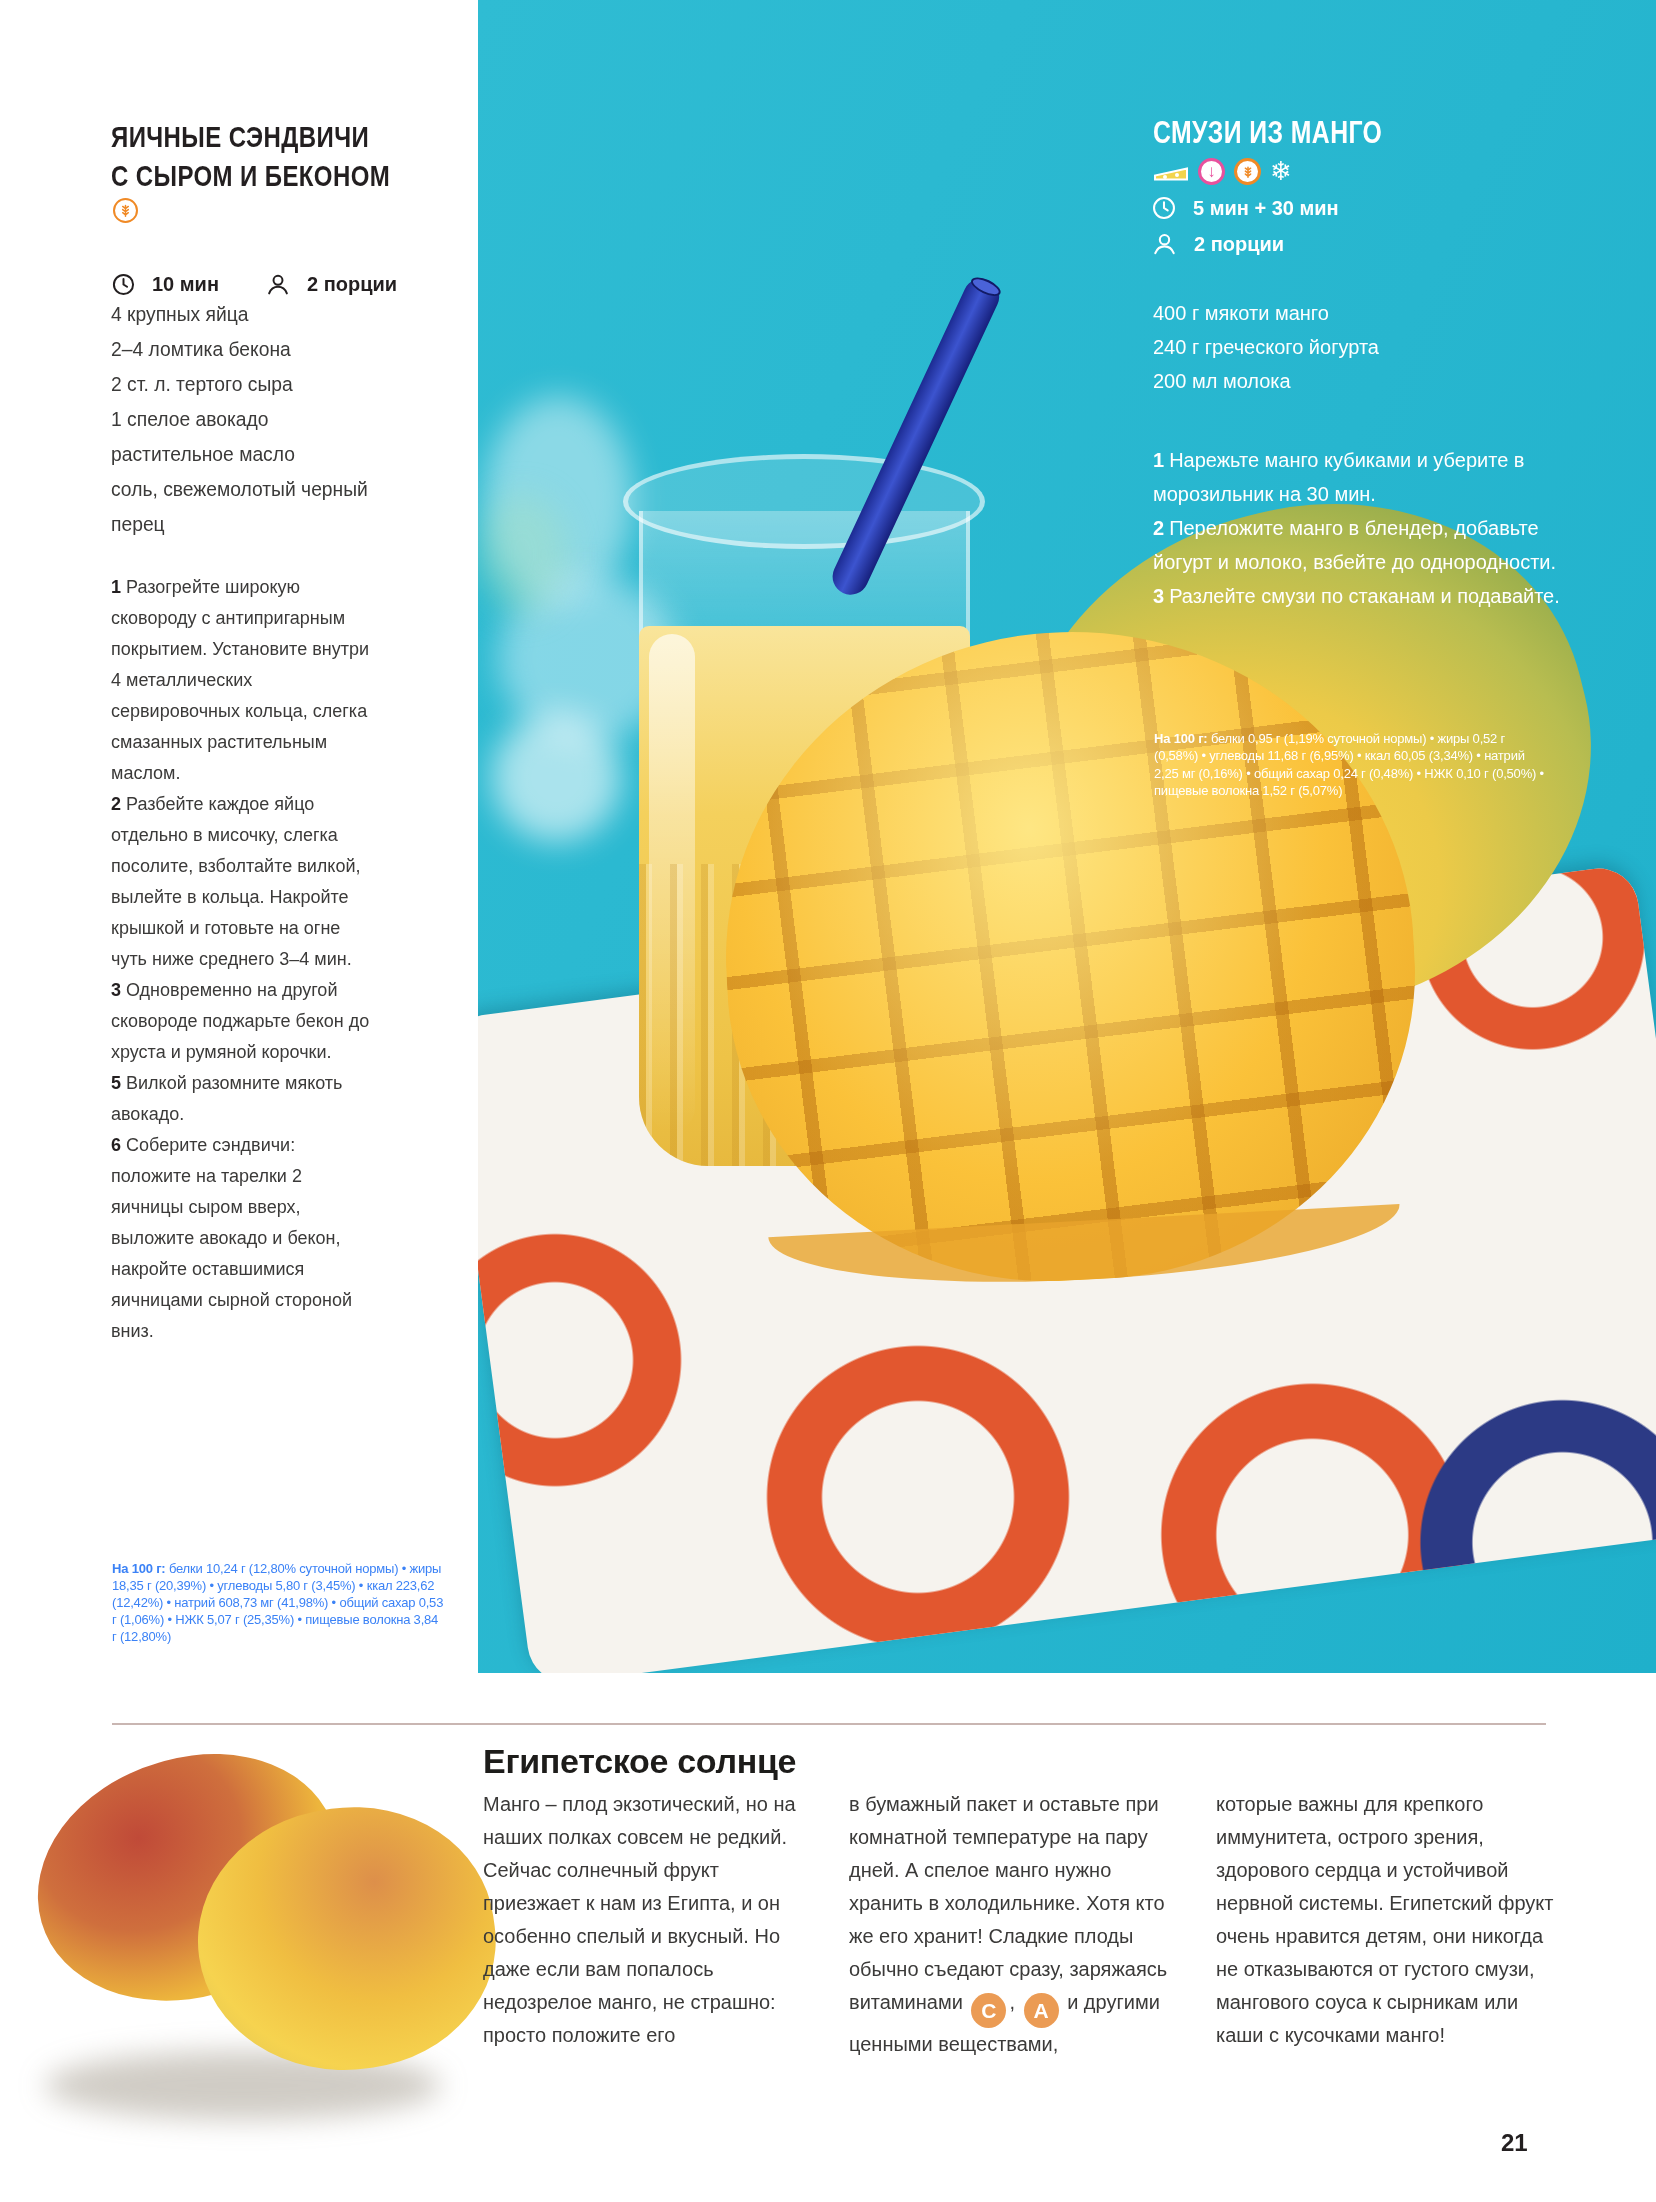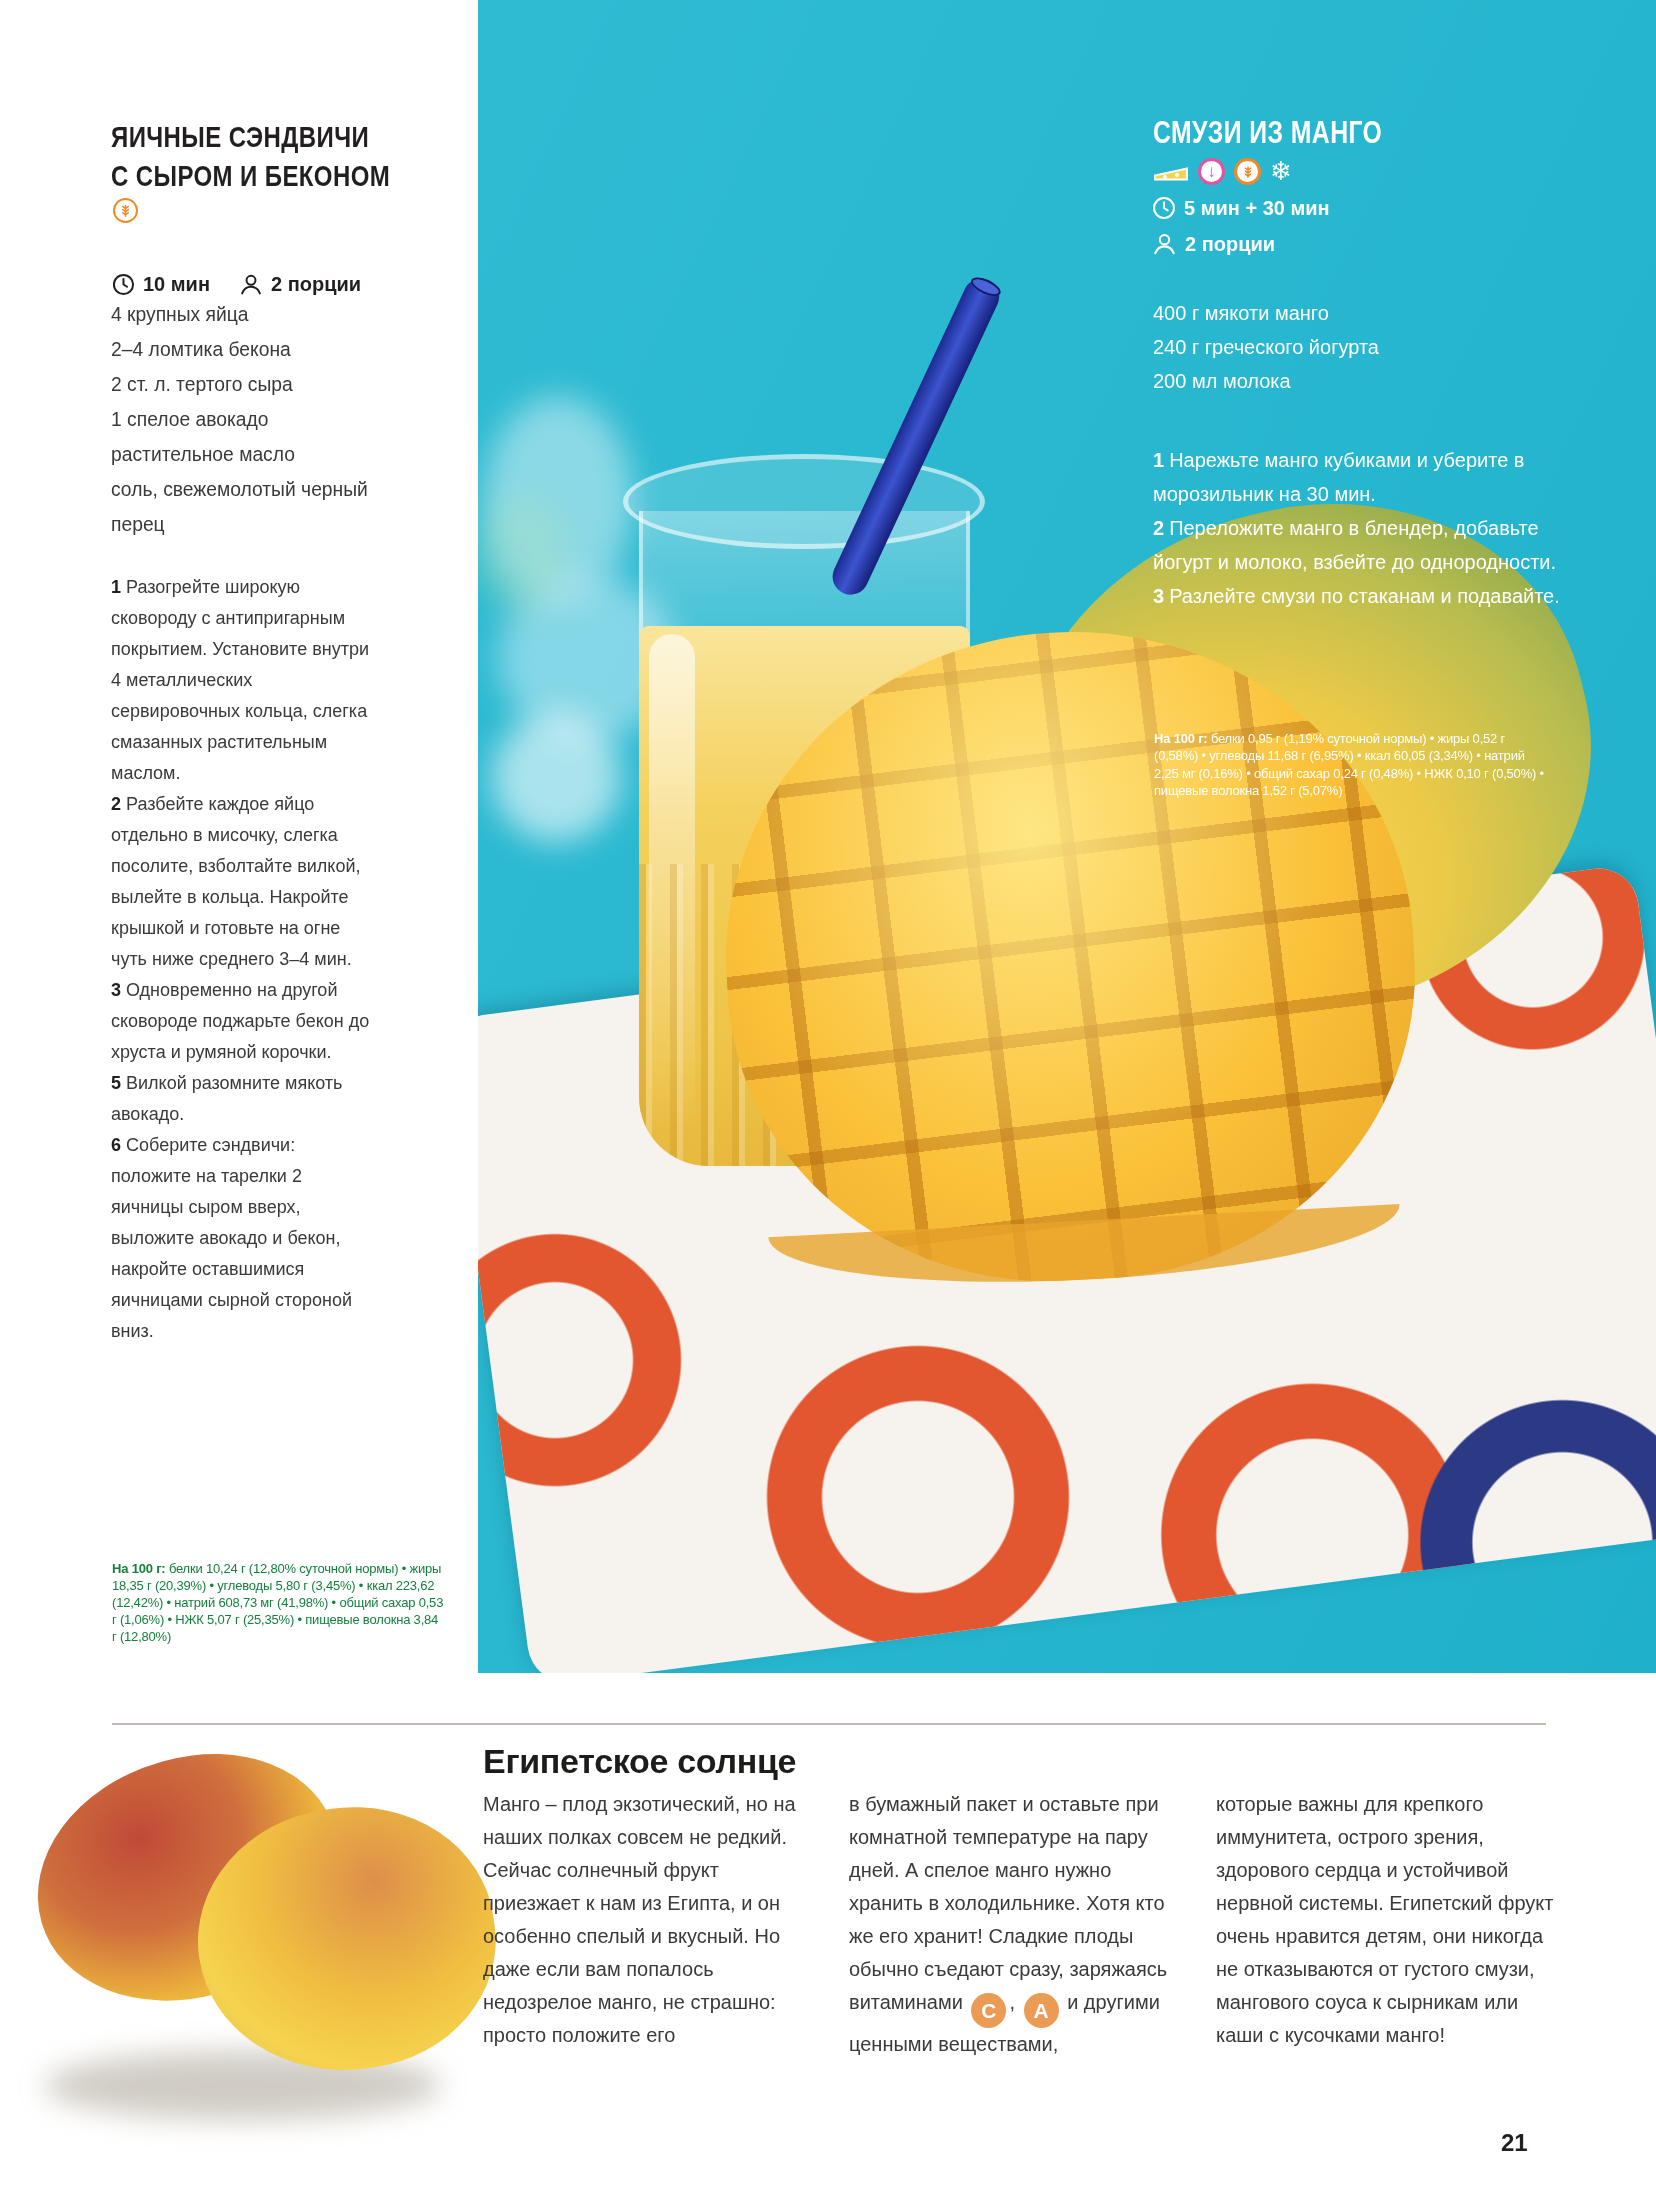--- a/index.html
+++ b/index.html
@@ -6,29 +6,29 @@
   .page{position:relative;width:1656px;height:2203px;background:#ffffff;overflow:hidden;
         font-family:"Liberation Sans","DejaVu Sans",sans-serif;color:#2b2a28;}
   .abs{position:absolute;}
 
   
   .l-title{left:111px;top:117px;font-weight:700;color:#231f20;font-size:30px;line-height:39px;}
   .cond{display:block;transform:scaleX(.8);transform-origin:0 0;white-space:nowrap;letter-spacing:0.5px;}
   .badge-ring{width:25px;height:25px;border-radius:50%;border:2px solid #f08a26;display:inline-flex;
               align-items:center;justify-content:center;background:#fff;box-sizing:border-box;}
   .l-badge{left:113px;top:198px;}
-  .meta{display:flex;align-items:center;gap:7px;font-weight:700;font-size:20px;color:#231f20;}
+  .meta{display:flex;align-items:center;gap:16px;font-weight:700;font-size:20px;color:#231f20;}
   .l-meta{left:111px;top:231px;margin-top:41px;}
   .meta .gap{width:14px;}
   .ing{font-size:19.3px;line-height:35px;color:#3b3a39;}
   .l-ing{left:111px;top:297px;width:267px;}
   .steps p{margin:0;}
   .steps b{color:#231f20;margin-right:5px;}
   .l-steps{left:111px;top:572px;width:261px;font-size:18px;line-height:31px;color:#3b3a39;}
-  .nutri{font-size:13px;line-height:17px;color:#15803d;letter-spacing:-0.2px;}
+  .nutri{font-size:13px;line-height:17px;color:#3b82f6;letter-spacing:-0.2px;}
   .nutri .lab{font-weight:700;}
   .nutri .seg + .seg::before{content:" \2022  ";}
   .l-nutri{left:112px;top:1560px;width:333px;}
 
   
   .photo{left:478px;top:0;width:1178px;height:1673px;overflow:hidden;
          background:linear-gradient(115deg,#2fbcd3,#27b6cf 55%,#1fb0cb);}
   .blob{position:absolute;border-radius:50%;filter:blur(16px);}
   .tray{position:absolute;left:6px;top:939px;width:1198px;height:673px;background:#f6f3ee;
         border-radius:40px;transform:rotate(-7.5deg);overflow:hidden;

